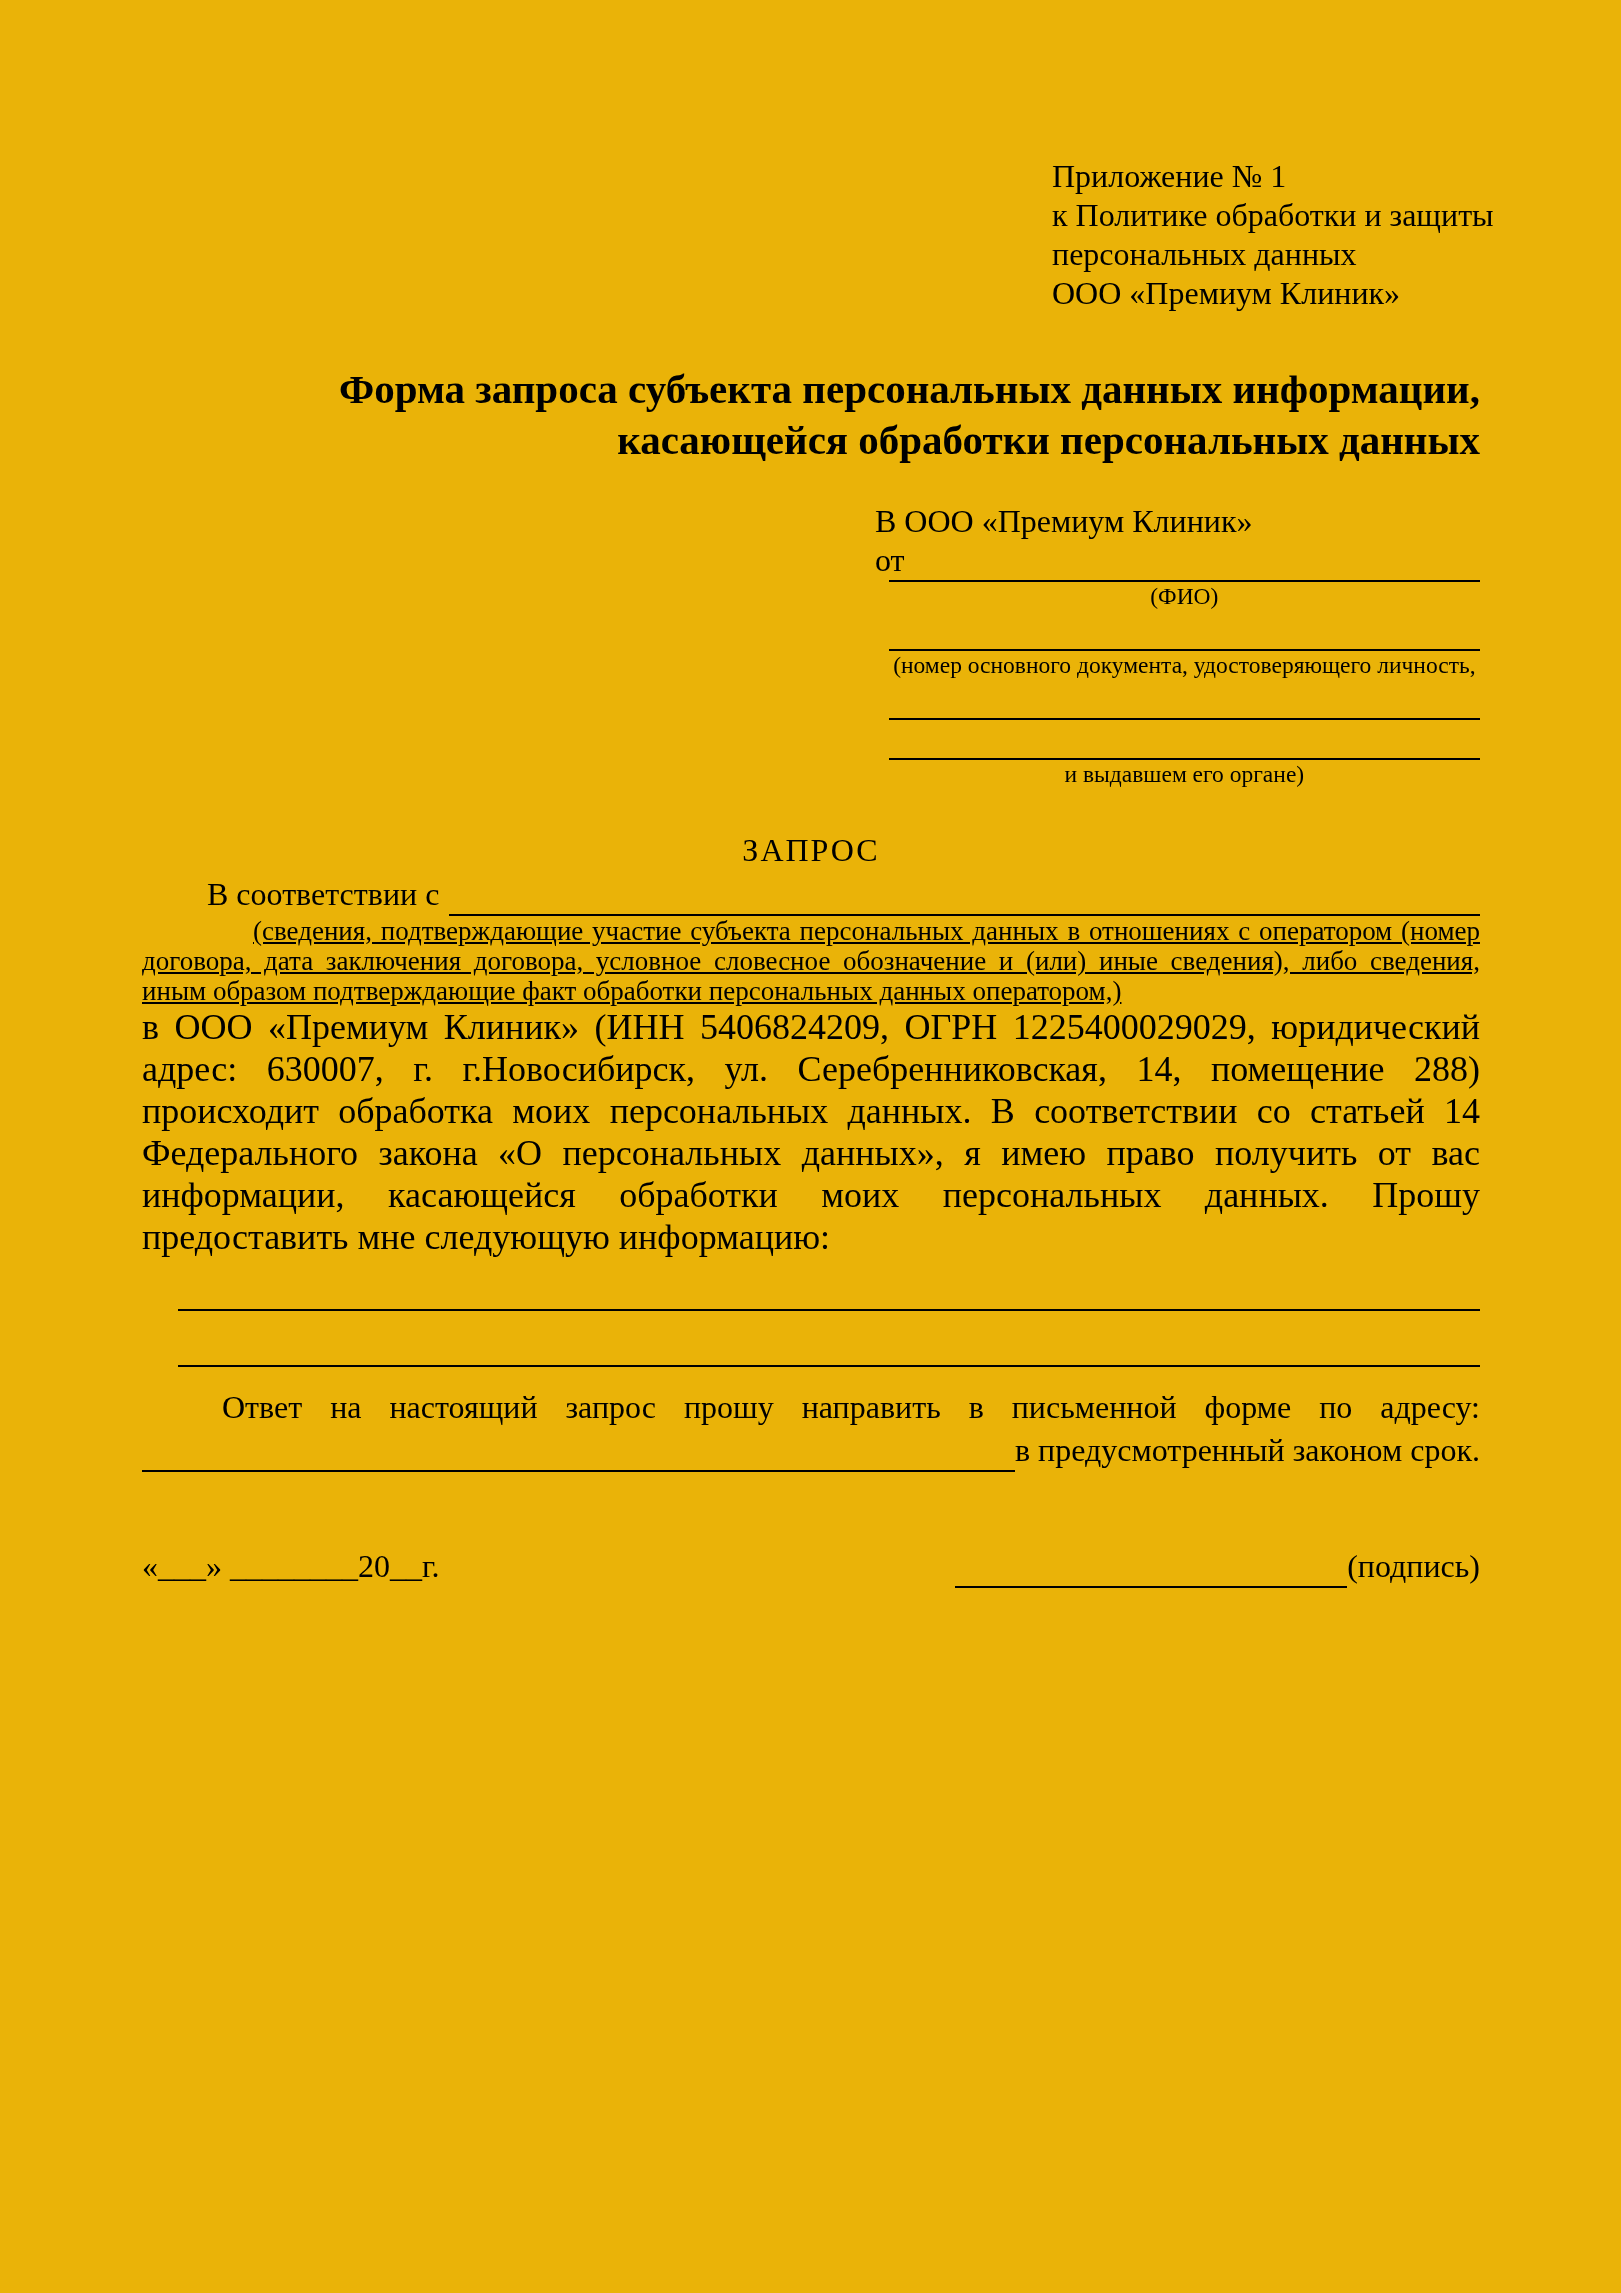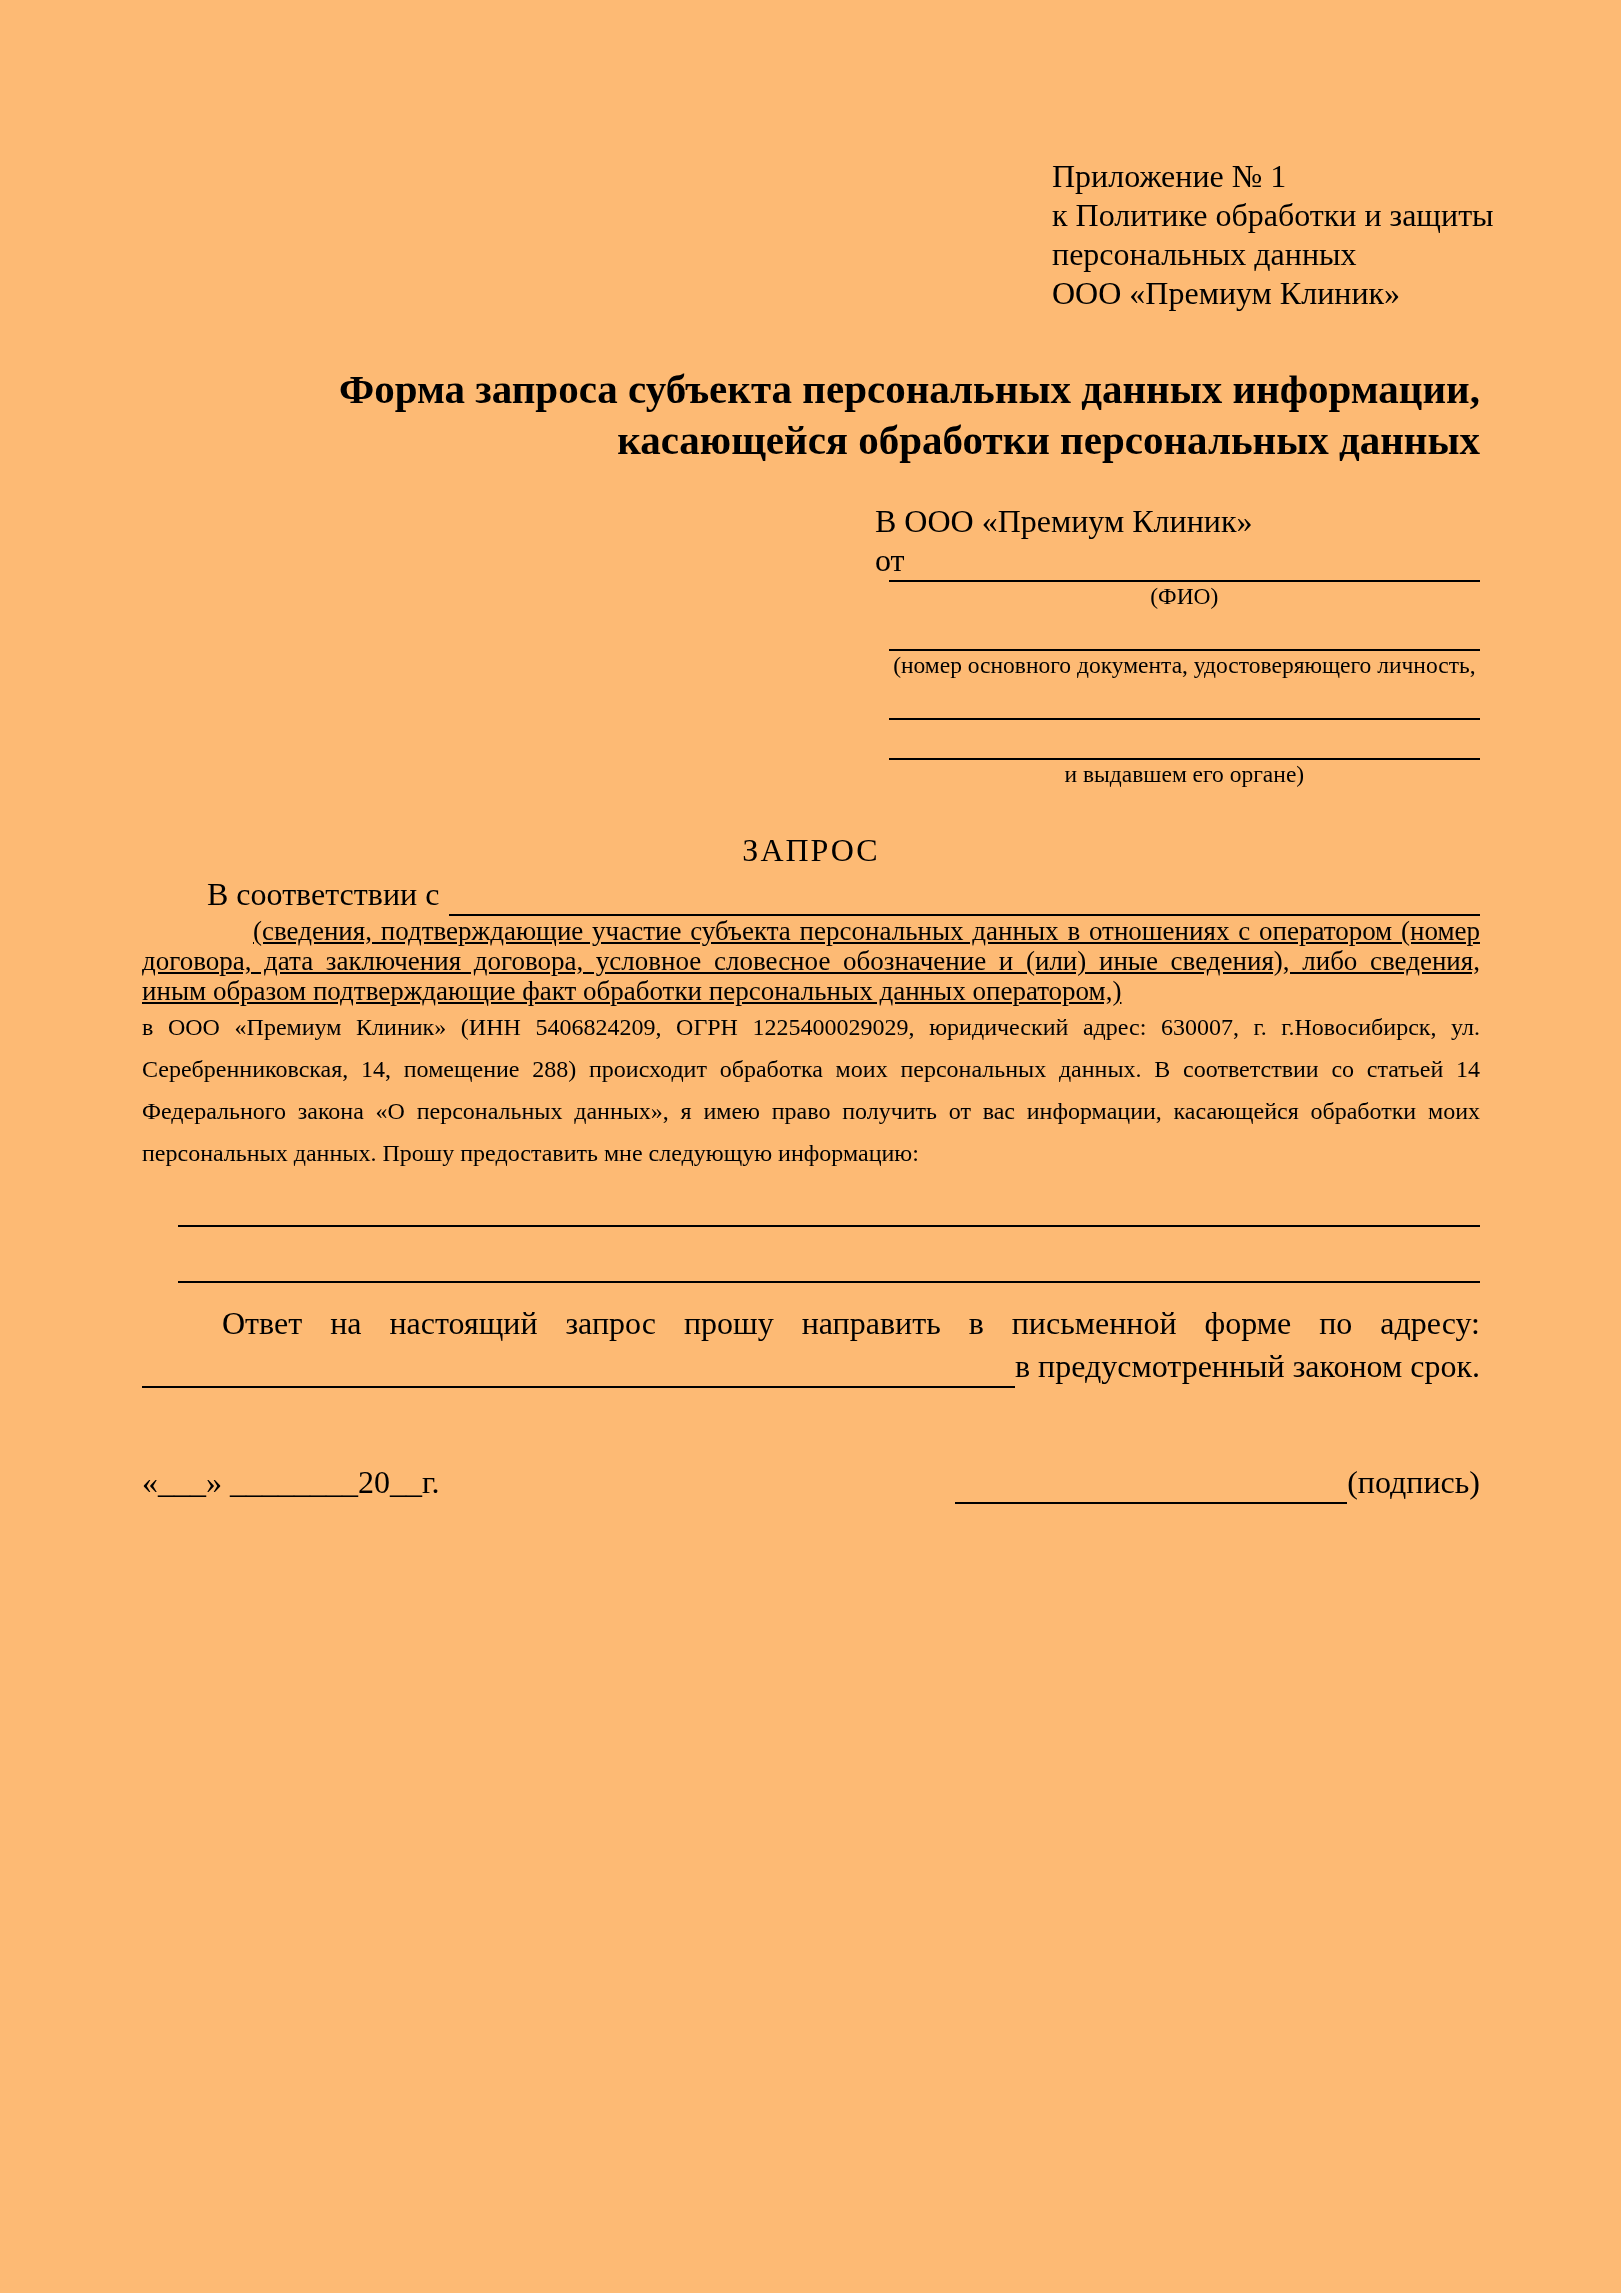--- a/index.html
+++ b/index.html
@@ -2,21 +2,21 @@
 <html><head>
 <meta charset="utf-8">
 <style>
   * { margin: 0; padding: 0; box-sizing: border-box; }
   html, body { background: #888; }
   .page {
     position: relative;
     width: 1621px;
     height: 2294px;
     margin: 0 auto;
-    background: #fdba74;
+    background: #eab308;
     color: #000000;
     font-family: "Liberation Serif", "DejaVu Serif", serif;
     font-size: 32px;
     overflow: hidden;
   }
   .content {
     position: absolute;
     left: 142px;
     top: 0;
     width: 1338px;
@@ -84,21 +84,21 @@
 
   .footnote {
     font-size: 27px;
     line-height: 30px;
     text-align: justify;
     text-indent: 111px;
     text-decoration: underline;
   }
 
   .body-par {
-    font-size: 24px;
+    font-size: 36px;
     line-height: 42px;
     text-align: justify;
   }
 
   .blank-a { margin-top: 51px; margin-left: 36px; border-top: 2.9px solid #000; height: 0; }
   .blank-b { margin-top: 54px; margin-left: 36px; border-top: 2.9px solid #000; height: 0; }
 
   .reply-line1 {
     margin-top: 19px;
     line-height: 43px;

